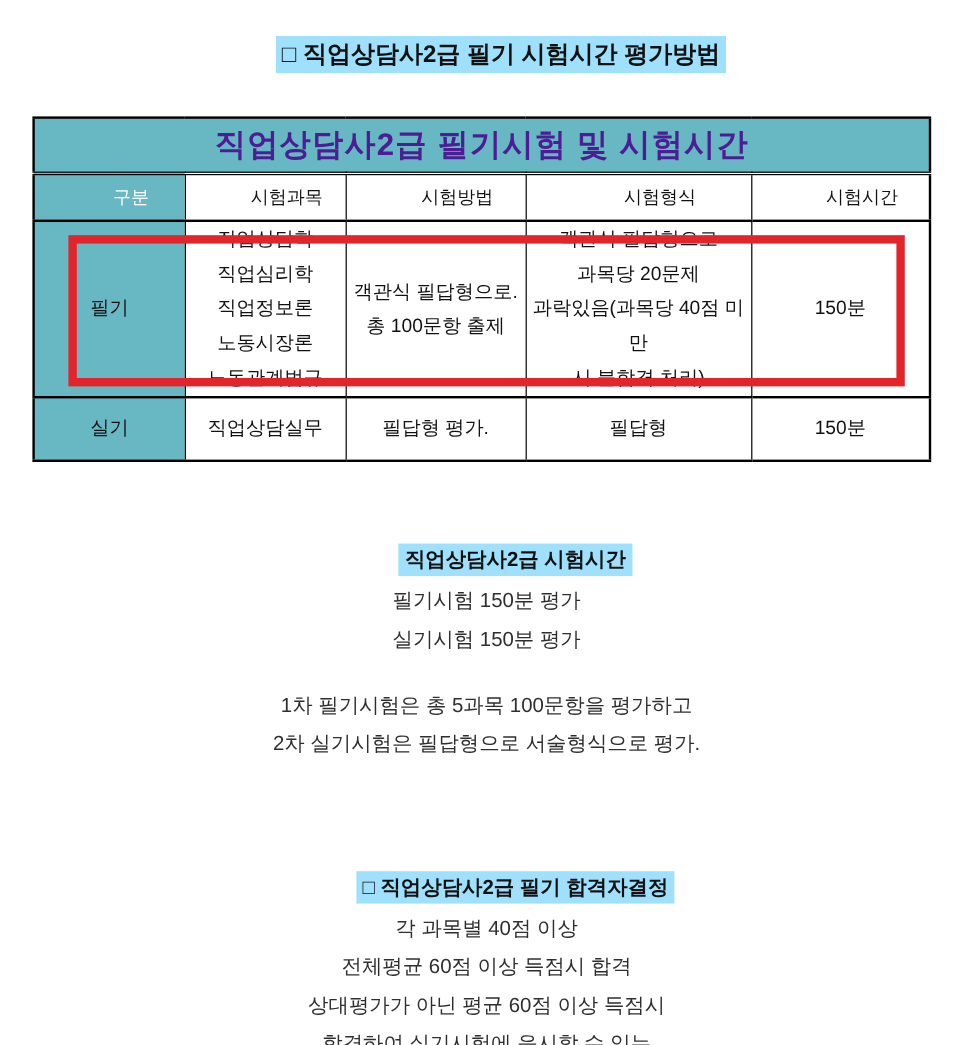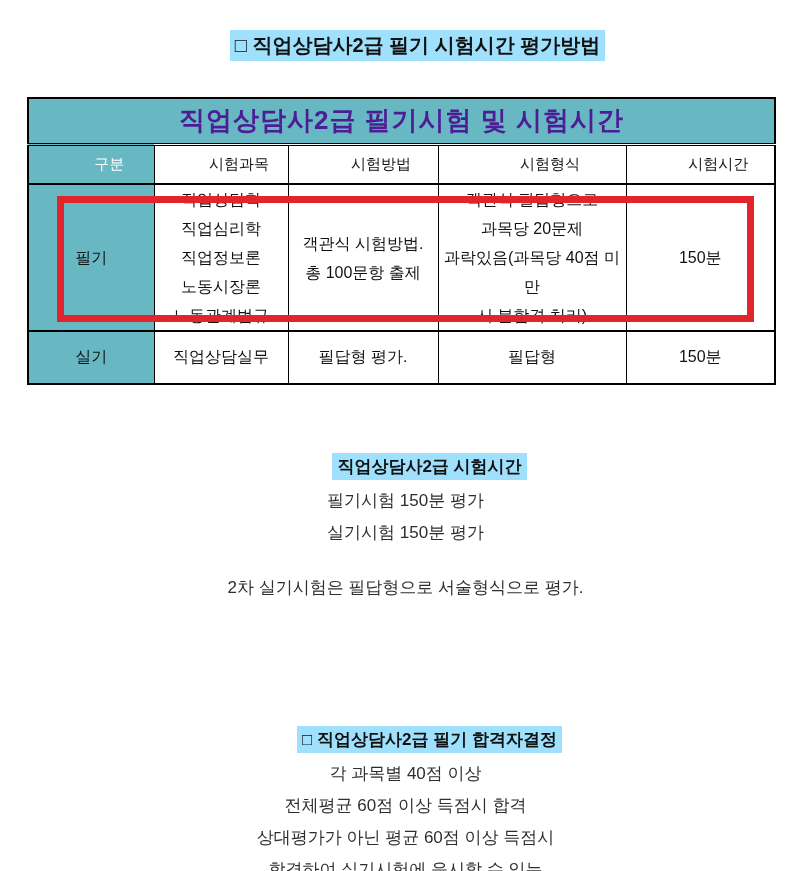--- a/index.html
+++ b/index.html
@@ -119,21 +119,21 @@
       <th>시험형식</th>
       <th>시험시간</th>
     </tr>
     <tr class="row-pilgi">
       <td class="teal">필기</td>
       <td>직업상담학
 직업심리학
 직업정보론
 노동시장론
 노동관계법규</td>
-      <td>객관식 시험방법.
+      <td>객관식 필답형으로.
 총 100문항 출제</td>
       <td>객관식 필답형으로
 과목당 20문제
 과락있음(과목당 40점 미만
 시 불합격 처리)</td>
       <td>150분</td>
     </tr>
     <tr class="row-silgi">
       <td class="teal">실기</td>
       <td>직업상담실무</td>
@@ -148,20 +148,21 @@
 
 <div class="text-block" id="block-time">
   <div class="block-heading">
     <span class="hl">직업상담사2급 시험시간</span>
   </div>
   <div class="line">필기시험 150분 평가</div>
   <div class="line">실기시험 150분 평가</div>
 </div>
 
 <div class="text-block" id="block-para">
+  <div class="line">1차 필기시험은 총 5과목 100문항을 평가하고</div>
   <div class="line">2차 실기시험은 필답형으로 서술형식으로 평가.</div>
 </div>
 
 <div class="text-block" id="block-pass">
   <div class="block-heading">
     <span class="hl">□ 직업상담사2급 필기 합격자결정</span>
   </div>
   <div class="line">각 과목별 40점 이상</div>
   <div class="line">전체평균 60점 이상 득점시 합격</div>
   <div class="line">상대평가가 아닌 평균 60점 이상 득점시</div>

